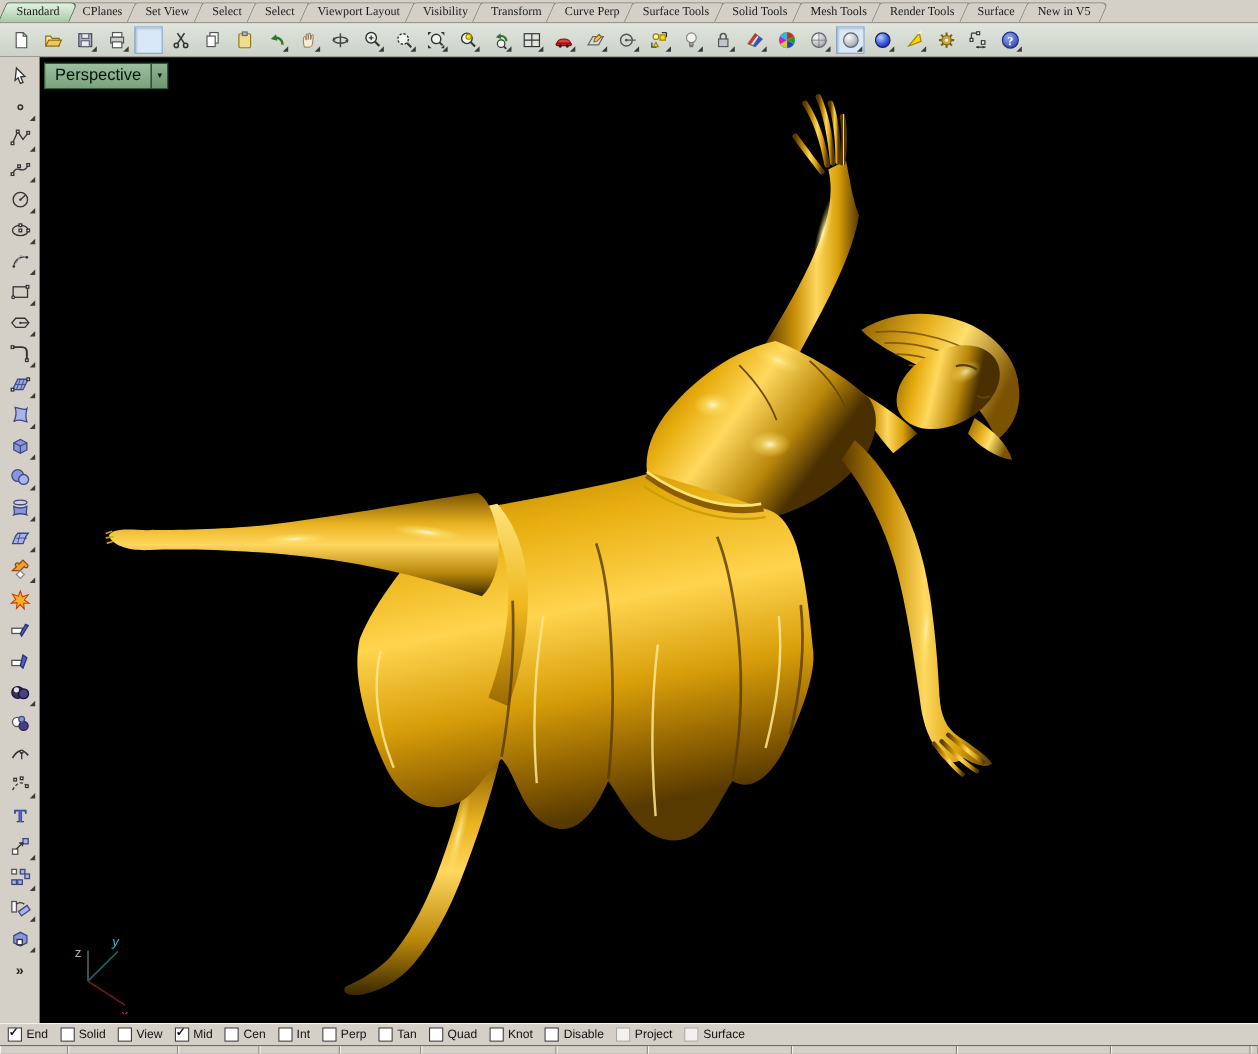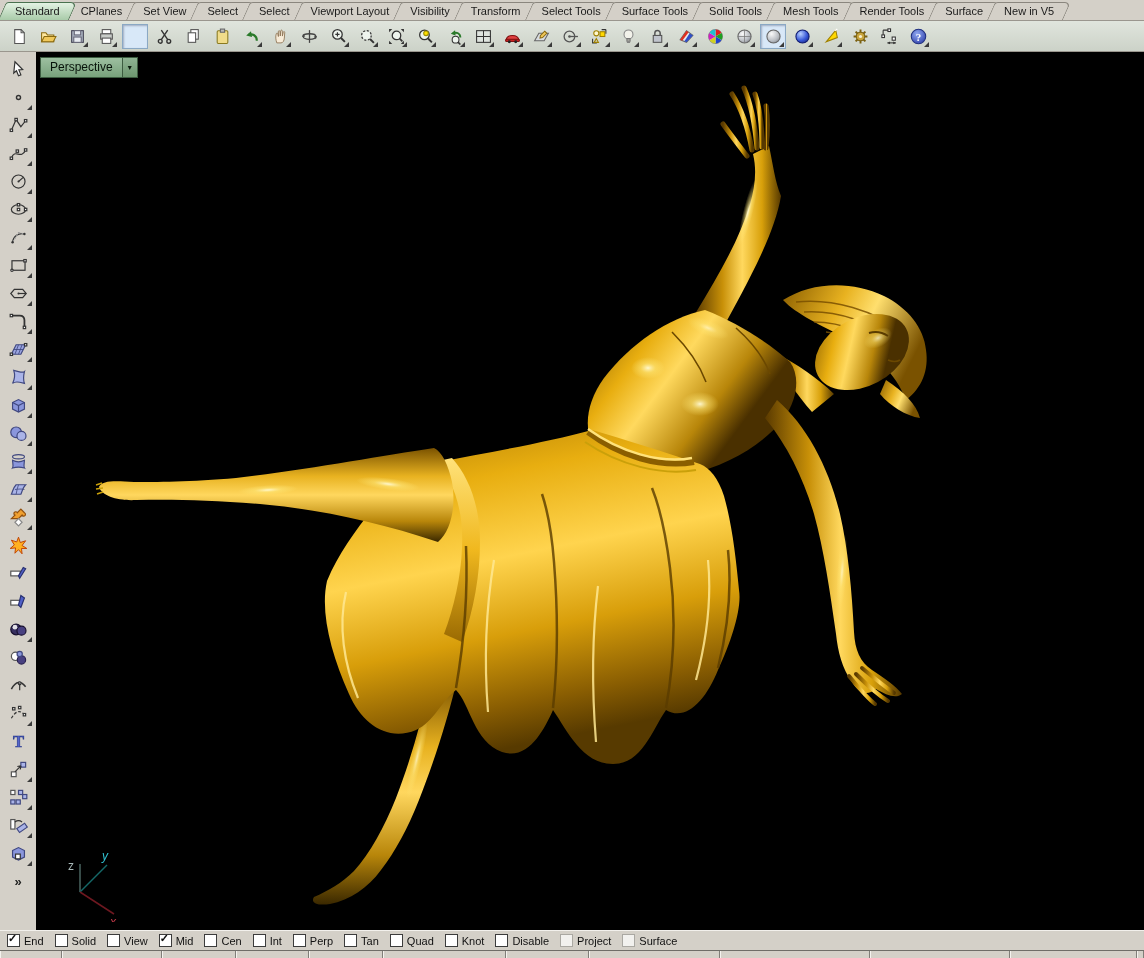--- a/index.html
+++ b/index.html
@@ -4,21 +4,21 @@
 <style>
   html,body{margin:0;padding:0;background:#808080;}
   .app{position:relative;width:1144px;height:958px;background:#d4d0c8;
        font-family:"Liberation Sans",sans-serif;overflow:hidden;user-select:none;}
 
   
   .tabbar{position:absolute;left:0;top:0;width:1144px;height:20px;
           display:flex;align-items:flex-end;padding-left:2px;box-sizing:border-box;
           background:#d4d0c8;}
   .tab{position:relative;height:18px;display:flex;align-items:center;
-       padding:0 13px;margin-right:-5px;cursor:default;}
+       padding:0 13px;margin-right:-5px;cursor:default;font-family:Liberation Serif, serif;}
   .tab::before{content:"";position:absolute;inset:0;transform:skewX(-24deg);
        border:1px solid #8a867e;border-bottom:none;border-radius:3px 6px 0 0;
        background:#d4d0c8;box-sizing:border-box;}
   .tab.selected{z-index:3;}
   .tab.selected::before{background:linear-gradient(#e3f2e3,#a9cba9);border-color:#49714f;}
   .tab span{position:relative;z-index:2;font-size:11px;color:#1a1a1a;white-space:nowrap;}
 
   
   .toolbar{position:absolute;left:0;top:20px;width:1144px;height:32px;
            background:linear-gradient(#e0e5dd,#ccd2c8);
@@ -39,21 +39,21 @@
            padding-top:3px;box-sizing:border-box;}
   .sbtn{position:relative;width:30px;height:28px;display:flex;align-items:center;
         justify-content:center;border:none;background:transparent;padding:0;cursor:pointer;}
   .sbtn svg{width:19px;height:19px;}
   .sbtn .more{font-size:13px;font-weight:bold;color:#222;}
 
   
   .viewport{position:absolute;left:36px;top:52px;width:1108px;height:878px;
             background:#000;}
   .vp-label{position:absolute;left:4px;top:5px;display:flex;z-index:5;cursor:pointer;}
-  .vp-label .name{font-size:12px;color:#07130a;padding:2px 9px 3px;
+  .vp-label .name{font-size:15px;color:#07130a;padding:2px 9px 3px;
       background:linear-gradient(#9dbfa0,#78a27c);border:1px solid #3c5c40;border-right:none;}
   .vp-label .dd{width:14px;display:flex;align-items:center;justify-content:center;
       background:linear-gradient(#8fb393,#6d976f);border:1px solid #3c5c40;
       font-size:7px;color:#0a1a0c;}
   .model-svg{position:absolute;inset:0;width:1108px;height:878px;}
   .axis-svg{position:absolute;left:18px;bottom:8px;width:74px;height:74px;}
 
   
   .osnap{position:absolute;left:0;top:930px;width:1144px;height:20px;
          background:#d4d0c8;border-top:1px solid #f2f0ec;display:flex;
@@ -95,21 +95,21 @@
       <div class="tab">
         <span>Viewport Layout</span>
       </div>
       <div class="tab">
         <span>Visibility</span>
       </div>
       <div class="tab">
         <span>Transform</span>
       </div>
       <div class="tab">
-        <span>Select Tools</span>
+        <span>Curve Perp</span>
       </div>
       <div class="tab">
         <span>Surface Tools</span>
       </div>
       <div class="tab">
         <span>Solid Tools</span>
       </div>
       <div class="tab">
         <span>Mesh Tools</span>
       </div>

